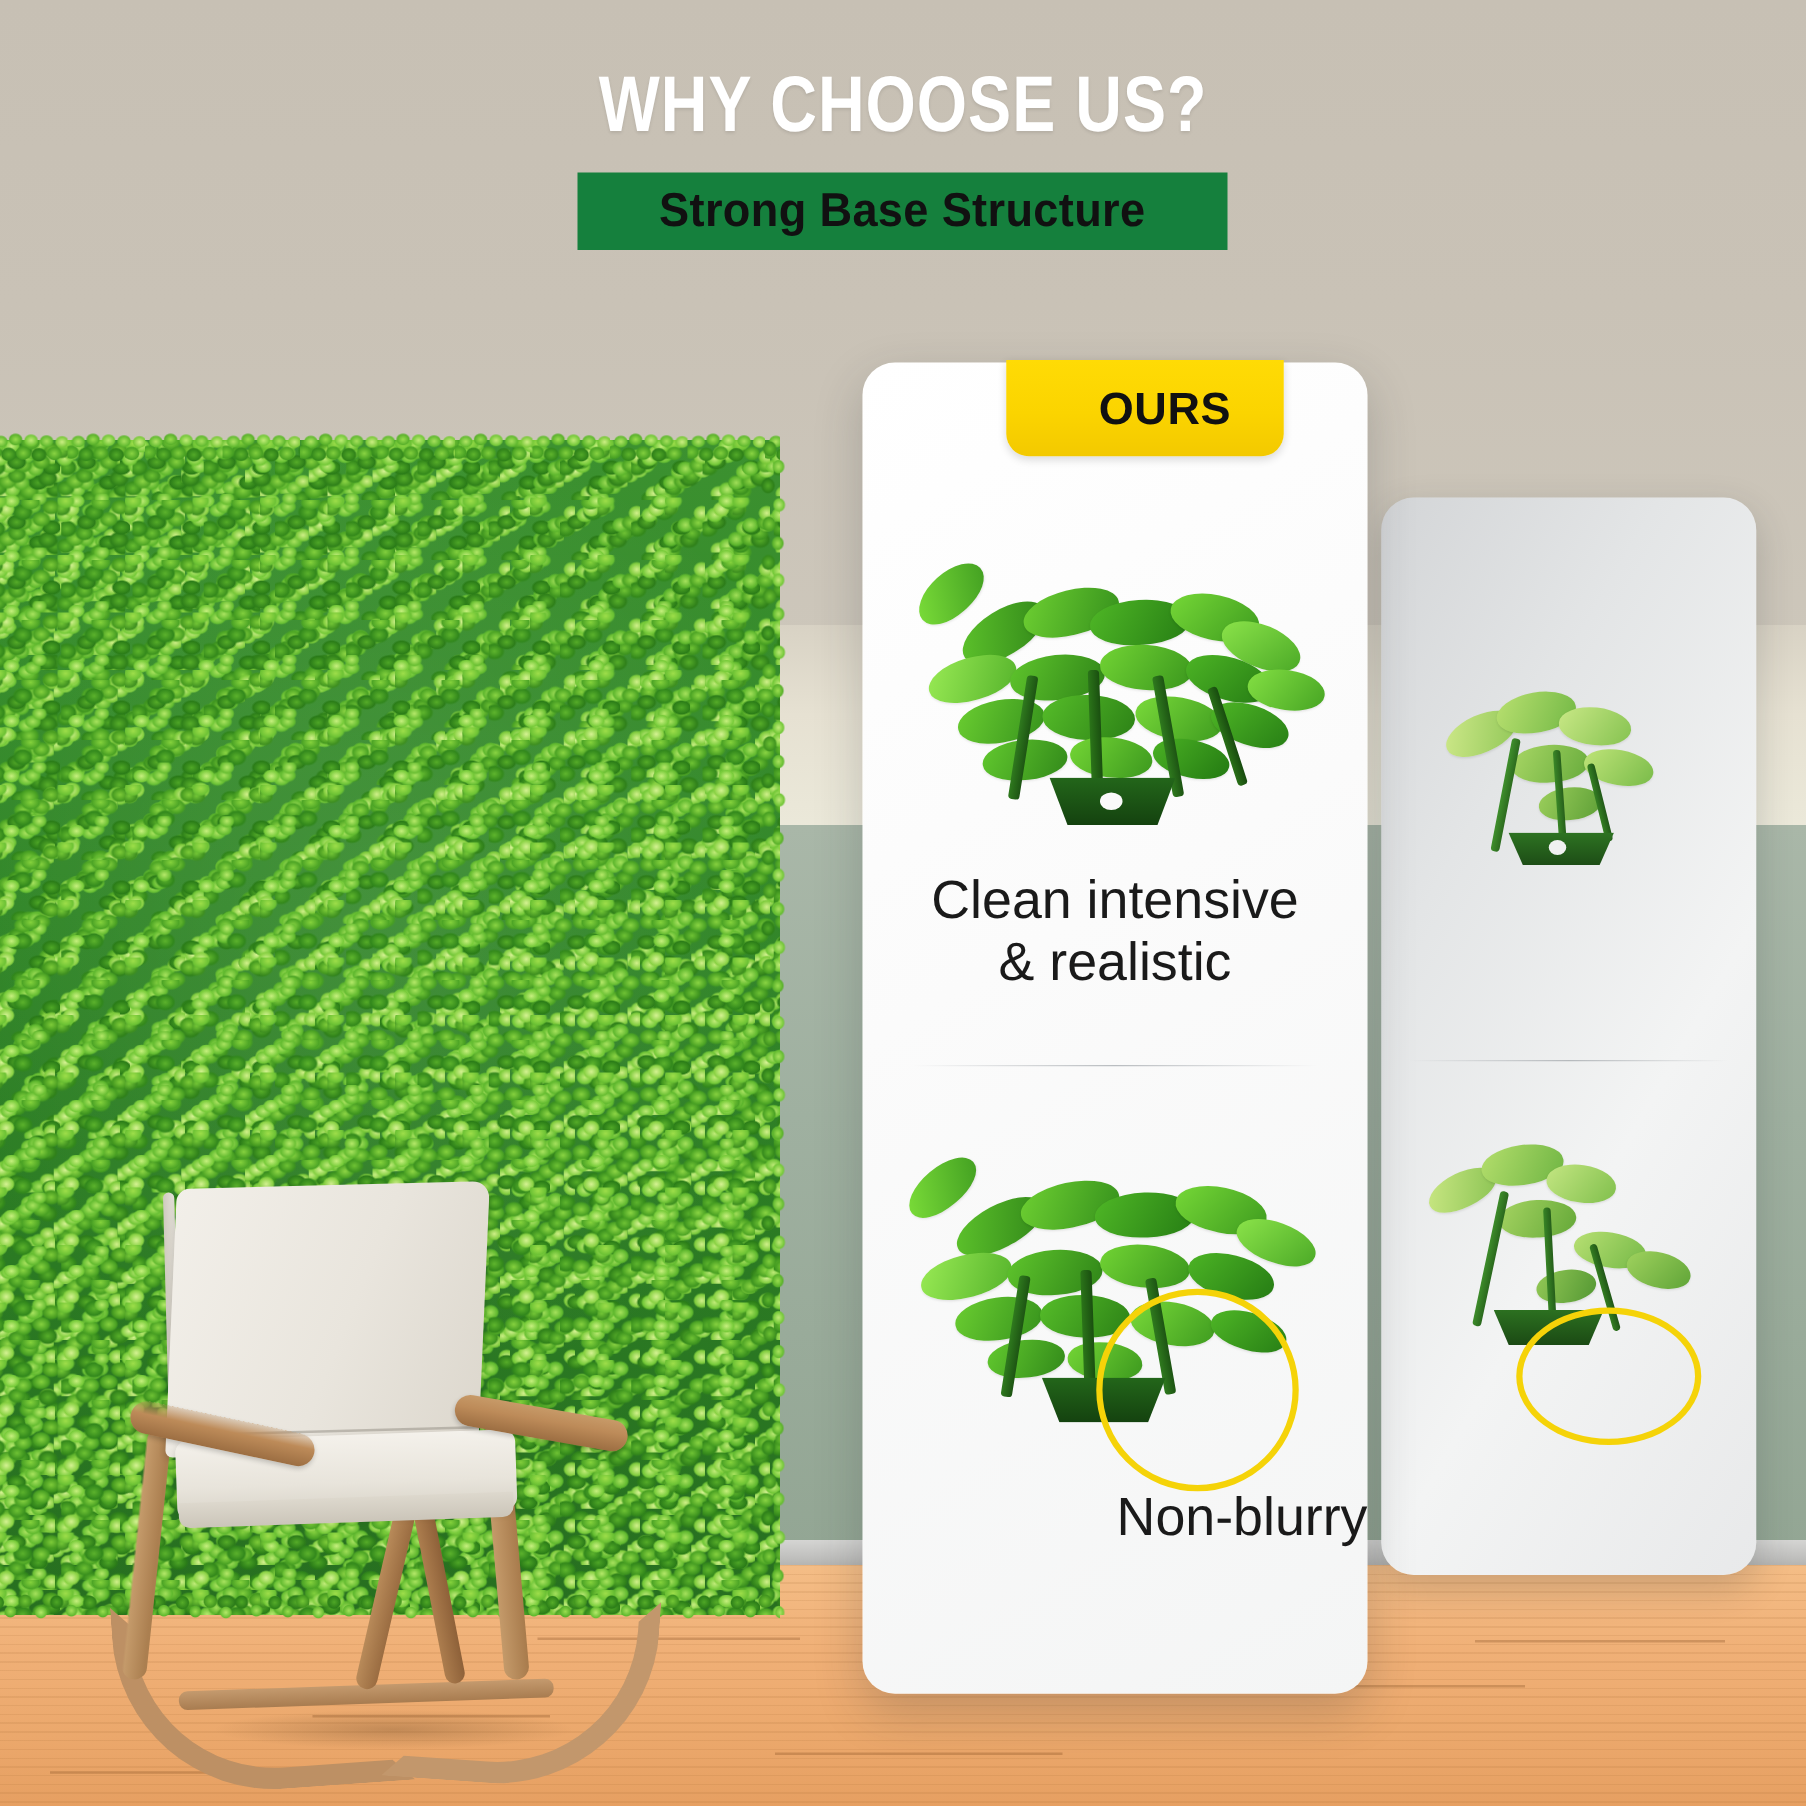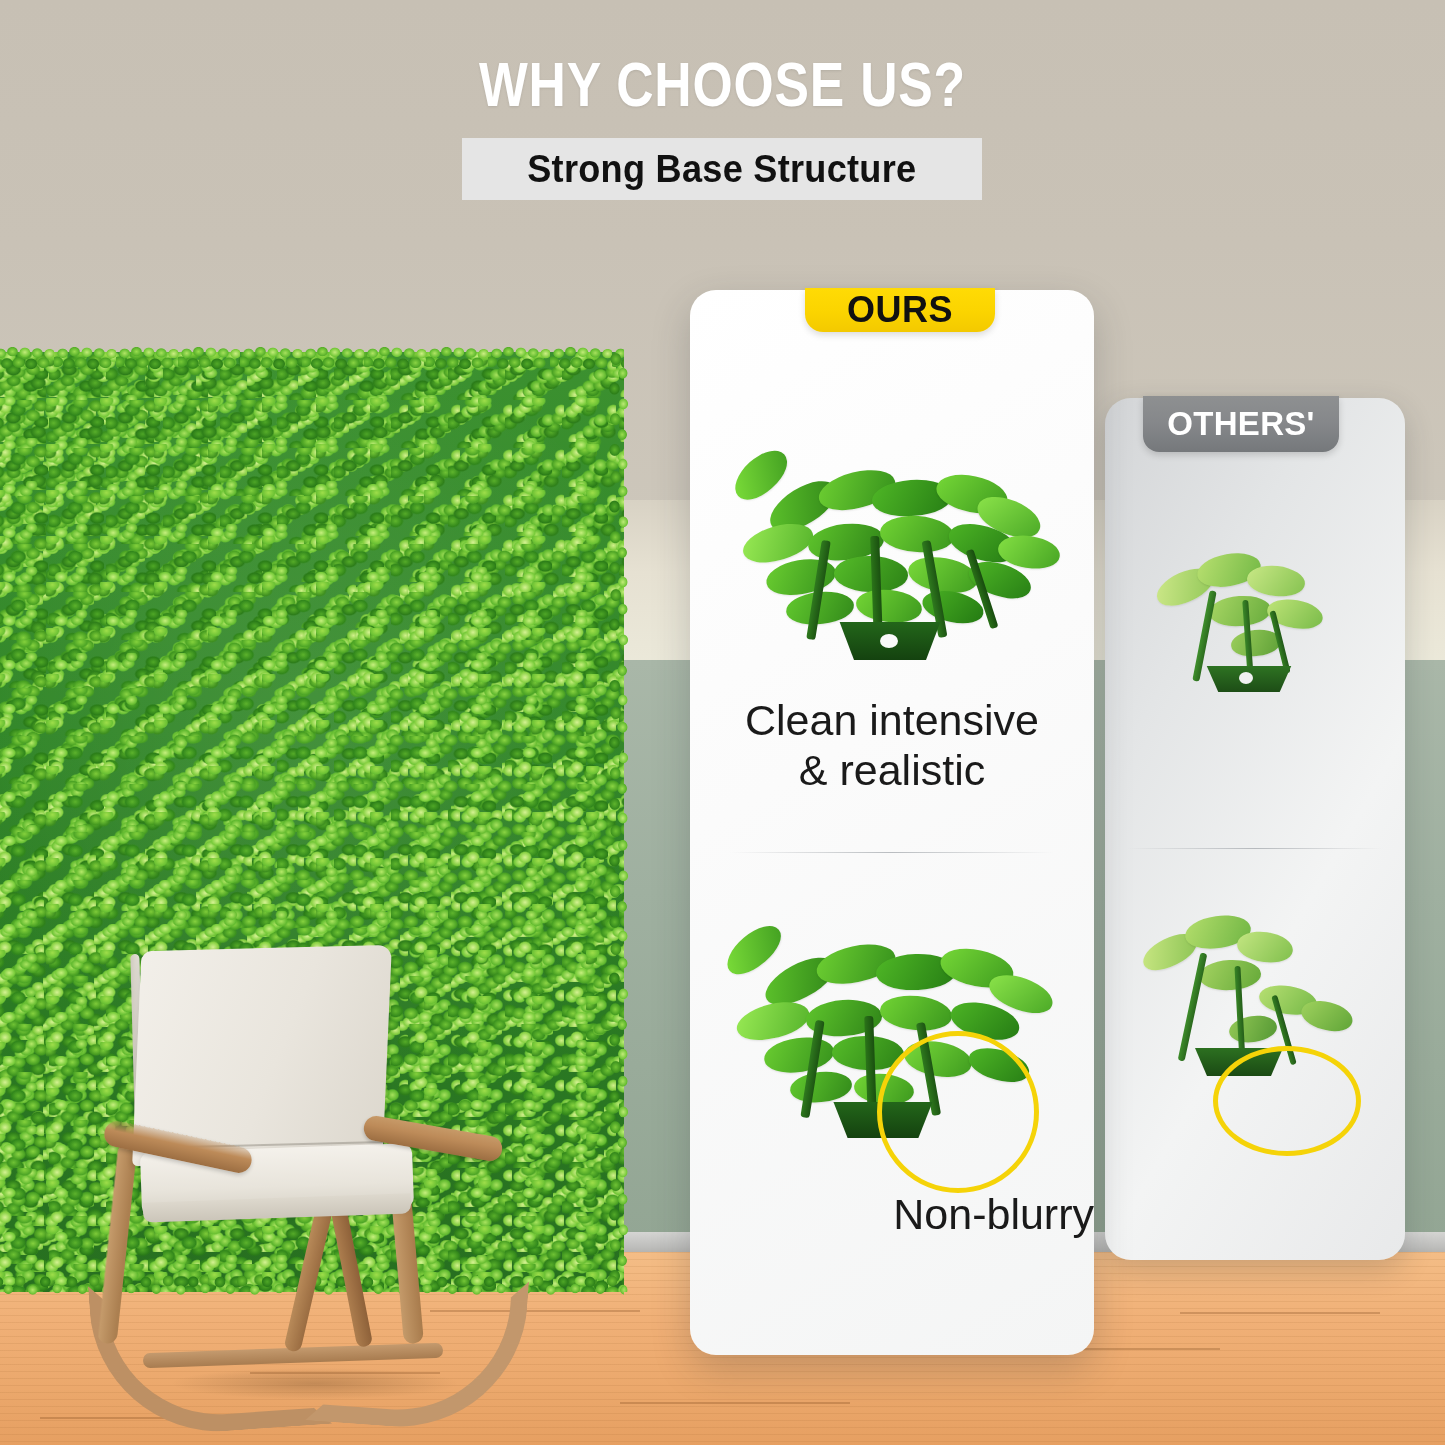--- a/index.html
+++ b/index.html
@@ -233,21 +233,21 @@
 
   
   .title{
     position:absolute;left:0;top:48px;width:1445px;text-align:center;
     color:#ffffff;font-weight:bold;font-size:63px;letter-spacing:1px;
     transform:scaleX(.82);transform-origin:center top;
     text-shadow:0 1px 3px rgba(0,0,0,.10);
   }
   .subtitle-band{
     position:absolute;left:462px;top:138px;width:520px;height:62px;
-    background:#e5e5e5;
+    background:#15803d;
     display:flex;align-items:center;justify-content:center;
   }
   .subtitle-text{
     color:#111111;font-weight:bold;font-size:38px;letter-spacing:.3px;
     transform:scaleX(.95);
   }
 
   
   .card-others{
     position:absolute;left:1105px;top:398px;width:300px;height:862px;
@@ -265,25 +265,26 @@
     border-radius:26px;
     box-shadow:0 14px 38px rgba(40,45,50,.22);
   }
   .card-ours-divider{
     position:absolute;left:40px;top:562px;width:324px;height:1px;
     background:linear-gradient(90deg,rgba(190,193,196,0),rgba(178,182,186,.9),rgba(190,193,196,0));
   }
 
   
   .badge-ours{
-    position:absolute;left:805px;top:288px;width:190px;height:44px;
+    position:absolute;left:805px;top:288px;width:190px;height:77px;
     background:linear-gradient(180deg,#ffdb05 0%,#fbd400 55%,#f3c900 100%);
     border-radius:0 0 18px 18px;
     display:flex;align-items:center;justify-content:center;
     box-shadow:0 3px 7px rgba(0,0,0,.14);
+    padding-left:32px;
   }
   .badge-ours span{color:#111;font-weight:bold;font-size:36px;letter-spacing:.5px;}
   .badge-others{
     position:absolute;left:1143px;top:396px;width:196px;height:56px;
     background:linear-gradient(180deg,#8e9091 0%,#85878a 50%,#75787b 100%);
     border-radius:0 0 16px 16px;
     display:flex;align-items:center;justify-content:center;
     box-shadow:0 3px 7px rgba(0,0,0,.16);
   }
   .badge-others span{color:#fff;font-weight:bold;font-size:33px;letter-spacing:.3px;}
@@ -456,20 +457,17 @@
 
     <div class="caption caption-1" style="left:0;top:406px;width:404px;">
       <div>Clean intensive</div>
       <div>&amp; realistic</div>
     </div>
     <div class="caption caption-2" style="left:0;top:900px;width:404px;">
       <div>Non-blurry</div>
     </div>
   </div>
 
-  <div class="badge-others">
-    <span>OTHERS'</span>
-  </div>
   <div class="badge-ours">
     <span>OURS</span>
   </div>
 
 </div>
 
 </body></html>

